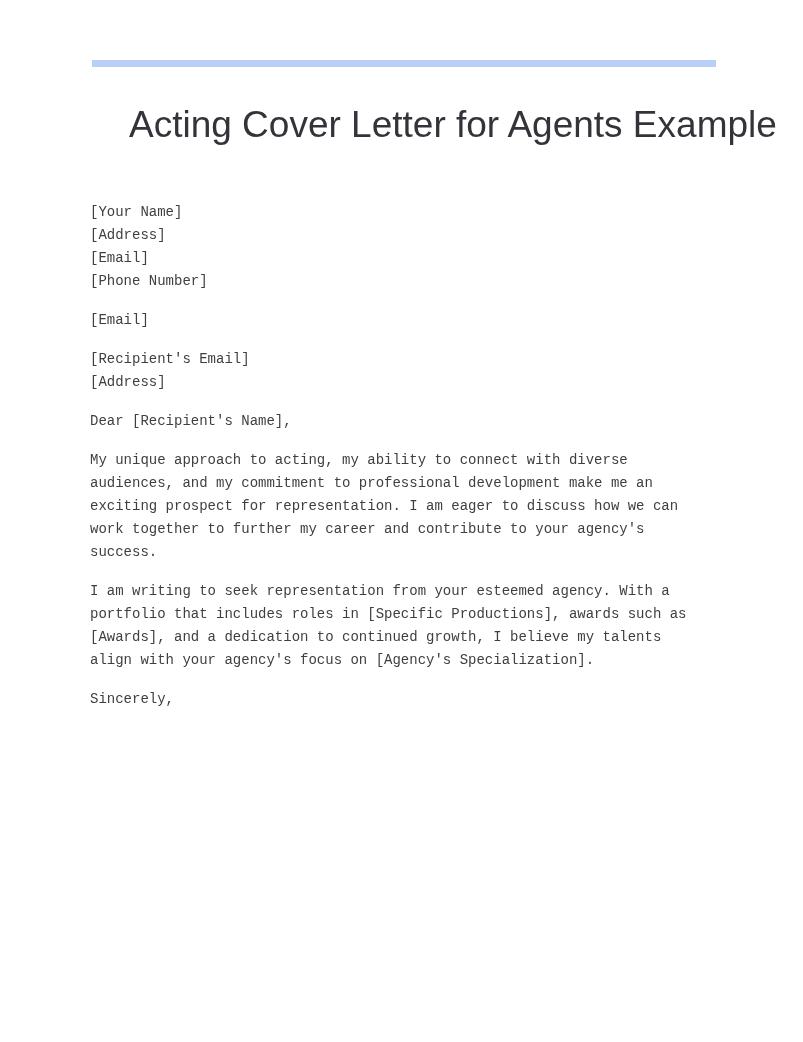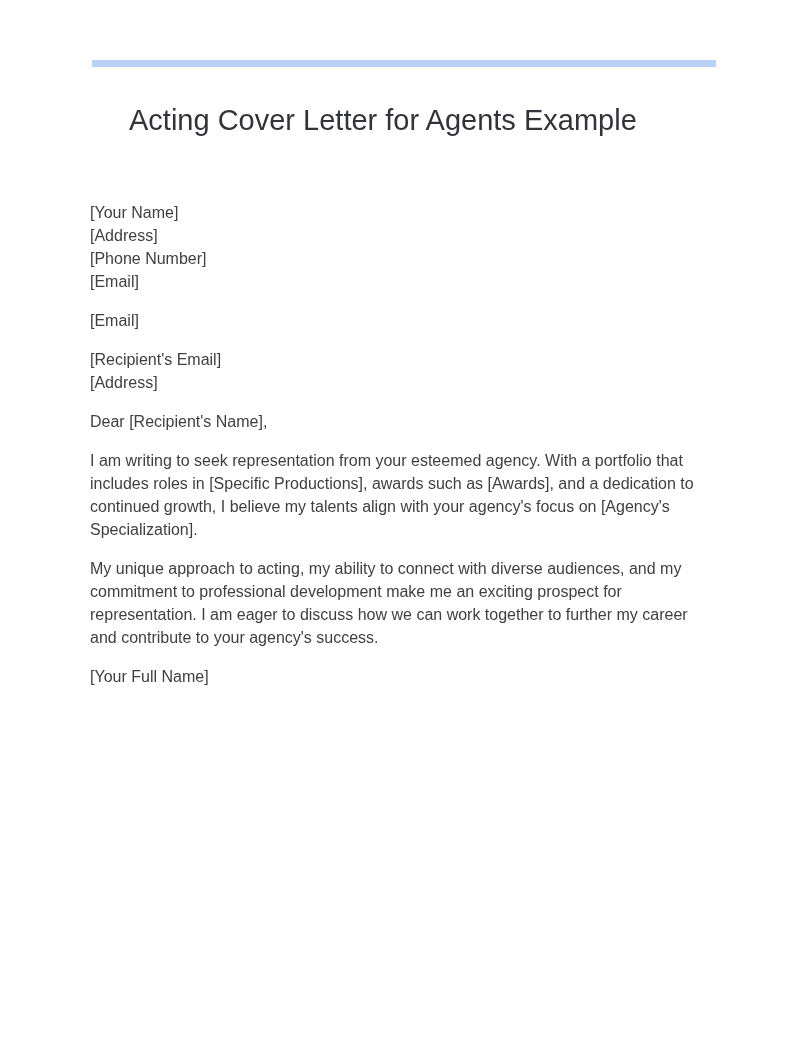--- a/index.html
+++ b/index.html
@@ -21,34 +21,35 @@
       top: 60px;
       width: 624px;
       height: 7px;
       background: #b8d0f5;
     }
     .title {
       position: absolute;
       left: 129px;
       top: 104px;
       margin: 0;
-      font-size: 29px;
+      font-size: 37px;
       font-weight: normal;
       color: #33343a;
       letter-spacing: 0px;
       white-space: nowrap;
     }
     .letter {
       position: absolute;
       left: 90px;
       top: 201px;
       width: 610px;
-      font-size: 16px;
+      font-size: 14px;
       line-height: 23px;
       color: #3f3f3f;
+      font-family: Liberation Mono, monospace;
     }
     .block {
       margin: 0 0 16px 0;
     }
     .line {
       display: block;
       white-space: nowrap;
     }
     p.para {
       margin: 8px 0 16px 0;
@@ -58,34 +59,34 @@
 <body>
 
 <div class="top-bar"></div>
 
 <h1 class="title">Acting Cover Letter for Agents Example</h1>
 
 <div class="letter">
   <div class="block">
     <span class="line">[Your Name]</span>
     <span class="line">[Address]</span>
+    <span class="line">[Email]</span>
     <span class="line">[Phone Number]</span>
-    <span class="line">[Email]</span>
   </div>
 
   <div class="block">
     <span class="line">[Email]</span>
   </div>
 
   <div class="block">
     <span class="line">[Recipient's Email]</span>
     <span class="line">[Address]</span>
   </div>
 
   <p class="para">Dear [Recipient's Name],</p>
 
+  <p class="para">My unique approach to acting, my ability to connect with diverse audiences, and my commitment to professional development make me an exciting prospect for representation. I am eager to discuss how we can work together to further my career and contribute to your agency's success.</p>
+
   <p class="para">I am writing to seek representation from your esteemed agency. With a portfolio that includes roles in [Specific Productions], awards such as [Awards], and a dedication to continued growth, I believe my talents align with your agency's focus on [Agency's Specialization].</p>
 
-  <p class="para">My unique approach to acting, my ability to connect with diverse audiences, and my commitment to professional development make me an exciting prospect for representation. I am eager to discuss how we can work together to further my career and contribute to your agency's success.</p>
+  <p class="para">Sincerely,</p>
 
-
-  <p class="para">[Your Full Name]</p>
 </div>
 
 </body></html>

